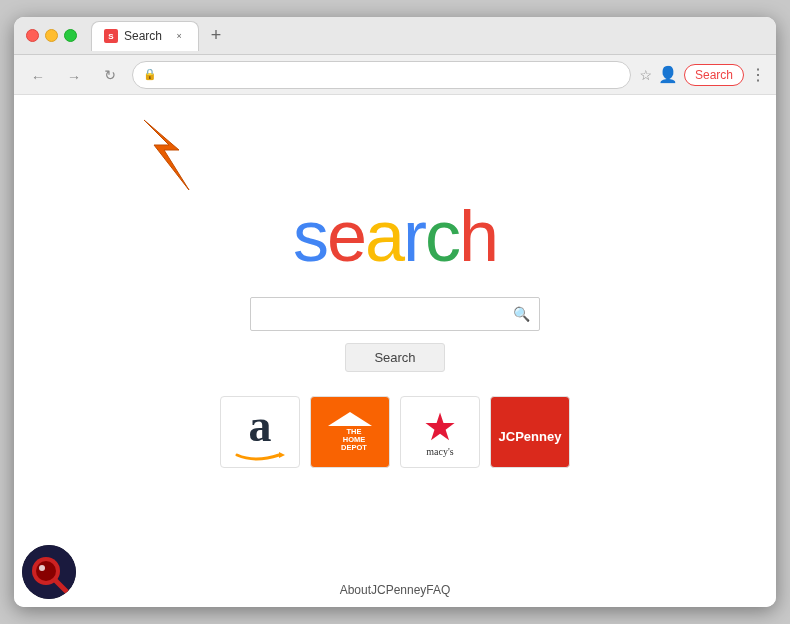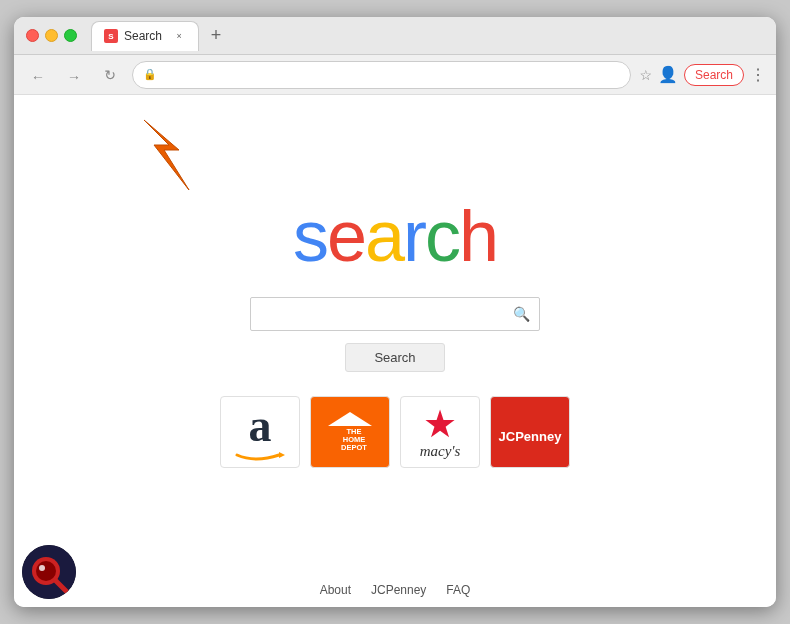--- a/index.html
+++ b/index.html
@@ -339,23 +339,22 @@
     }
 
     
     .macys-tile { background: #fff; }
     .macys-star {
       color: #e31837;
       font-size: 38px;
       line-height: 1;
     }
     .macys-text-below {
-      font-size: 15px;
+      font-size: 10px;
       color: #333;
-      font-style: italic;
       font-family: Georgia, serif;
     }
     .macys-container {
       display: flex;
       flex-direction: column;
       align-items: center;
     }
 
     
     .jcpenney-tile {
@@ -371,21 +370,20 @@
       margin-top: 11px;
     }
 
     
     .footer-links {
       position: absolute;
       bottom: 10px;
       left: 50%;
       transform: translateX(-50%);
       display: flex;
-      gap: 20px;
     }
 
     .footer-link {
       font-size: 12px;
       color: #555;
       cursor: pointer;
       text-decoration: none;
     }
 
     

